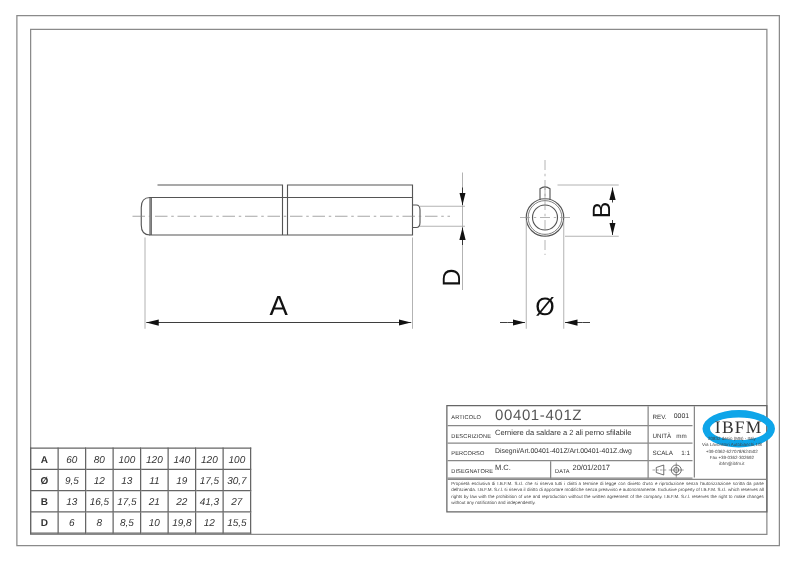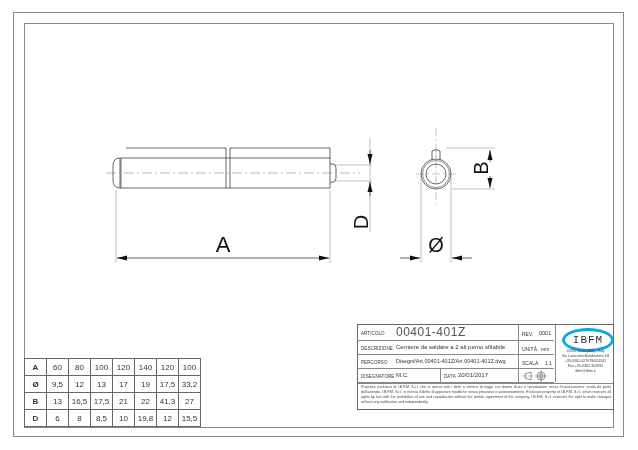--- a/index.html
+++ b/index.html
@@ -10,35 +10,35 @@
   .frame-inner { position:absolute; left:24px; top:23px; width:590px; height:405px;
                  border:1px solid #8a8a8a; box-sizing:border-box; }
   svg.drawing { position:absolute; left:0; top:0; }
 
   
   .dim-table { position:absolute; left:24px; top:358px; border-collapse:collapse;
                font-size:8px; }
   .dim-table td { border:1px solid #666; height:16px; text-align:center; padding:0;
                   color:#333; }
   .dim-table td.hdr { width:21px; font-weight:bold; }
-  .dim-table td.val { width:21px; }
+  .dim-table td.val { width:21px;font-style:italic; }
 
   
   .title-block { position:absolute; left:357px; top:324px; width:257px; height:86px;
                  border:1px solid #666; box-sizing:border-box; font-size:5px; color:#333; }
   .tb-row { position:absolute; left:0; height:14px; border-bottom:1px solid #888; box-sizing:border-box; }
   .tb-lbl { position:absolute; left:3px; top:5px; font-size:4.5px; letter-spacing:0.1px; text-transform:uppercase; }
   .tb-val { position:absolute; left:38px; font-size:6px; }
   .tb-art { position:absolute; left:38px; top:0px; font-size:12px; letter-spacing:0.5px; color:#555; }
   .vline { position:absolute; background:#888; width:1px; }
   .rev-cell { position:absolute; left:161px; width:35px; height:14px; border-bottom:1px solid #888; box-sizing:border-box; }
   .rev-cell span { position:absolute; top:5px; font-size:5px; }
   .logo-box { position:absolute; left:197px; top:0; width:59px; height:57px; border-left:1px solid #888; box-sizing:border-box; }
-  .logo-oval { position:absolute; left:6px; top:3px; width:46px; height:18px; border:3px solid #0ea5e9;
-               border-radius:50%; text-align:center; font-family:Liberation Mono, monospace; font-size:11px; line-height:18px; color:#333; letter-spacing:1px; }
+  .logo-oval { position:absolute; left:6px; top:3px; width:46px; height:18px; border:6px solid #0ea5e9;
+               border-radius:50%; text-align:center; font-family:Liberation Serif, serif; font-size:14px; line-height:18px; color:#333; letter-spacing:1px; }
   .logo-addr { position:absolute; left:2px; top:24px; width:55px; text-align:center; font-size:3.6px; line-height:5px; color:#444; }
   .notes { position:absolute; left:3px; top:60px; width:250px; font-size:3.6px; line-height:5px; color:#444; text-align:justify; }
 </style>
 </head>
 <body>
 
 <div class="frame-outer"></div>
 <div class="frame-inner"></div>
 
 <svg class="drawing" width="638" height="450" viewBox="0 0 638 450">
@@ -125,24 +125,24 @@
       <td class="val">120</td>
       <td class="val">140</td>
       <td class="val">120</td>
       <td class="val">100</td>
     </tr>
     <tr>
       <td class="hdr">Ø</td>
       <td class="val">9,5</td>
       <td class="val">12</td>
       <td class="val">13</td>
-      <td class="val">17</td>
+      <td class="val">11</td>
       <td class="val">19</td>
       <td class="val">17,5</td>
-      <td class="val">33,2</td>
+      <td class="val">30,7</td>
     </tr>
     <tr>
       <td class="hdr">B</td>
       <td class="val">13</td>
       <td class="val">16,5</td>
       <td class="val">17,5</td>
       <td class="val">21</td>
       <td class="val">22</td>
       <td class="val">41,3</td>
       <td class="val">27</td>

